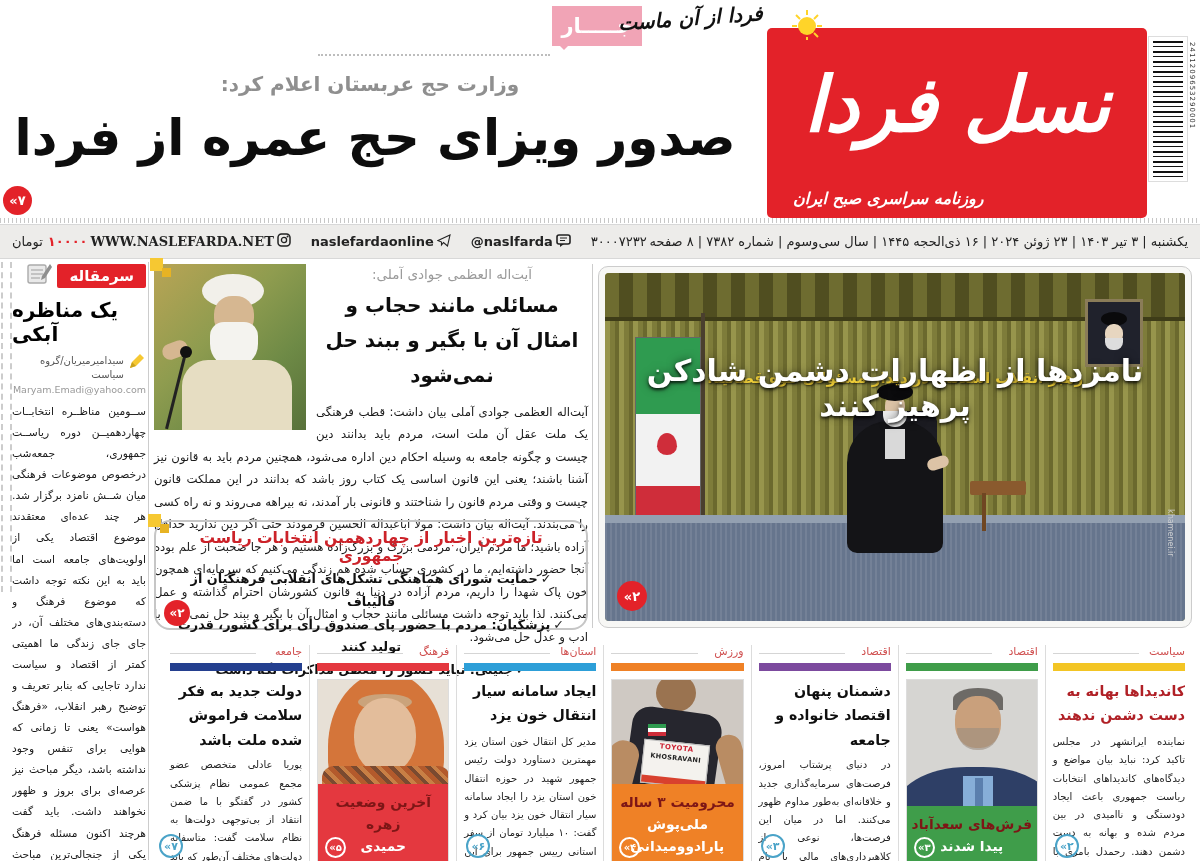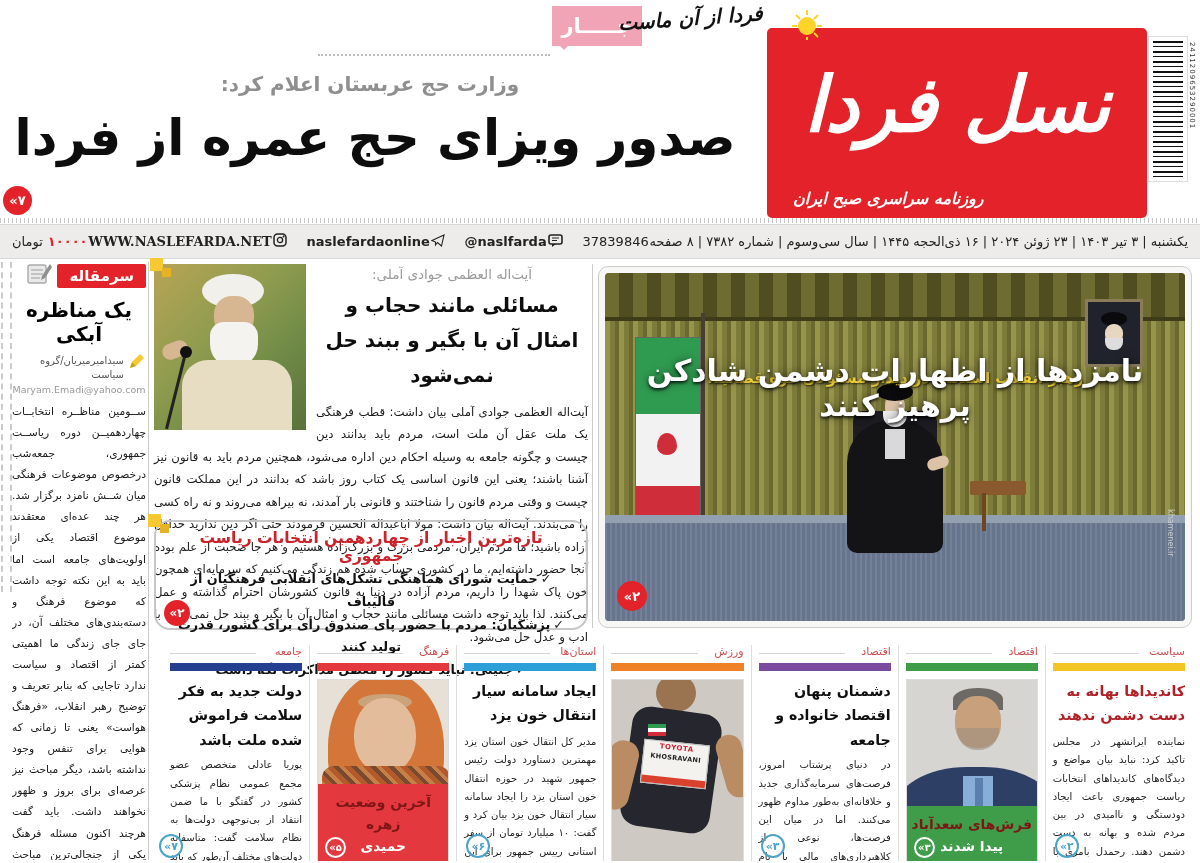--- a/index.html
+++ b/index.html
@@ -36,24 +36,24 @@
   .dl-ltr{direction:ltr;gap:20px;}
   .price-val{color:#e32229;font-weight:bold;}
   .site{font-family:"DejaVu Serif",serif;font-weight:bold;font-size:13px;direction:ltr;}
   .handle{font-weight:bold;direction:ltr;}
   
   .edge-deco{position:absolute;left:1px;top:262px;width:7px;height:330px;
     border-left:2px dashed #ccc;border-right:2px dashed #ccc;}
   .editorial{position:absolute;left:12px;top:262px;width:134px;height:598px;overflow:hidden;}
   .ed-header{display:flex;align-items:center;gap:5px;margin-bottom:8px;}
   .ed-label{background:#e32229;color:#fff;font-weight:bold;font-size:15px;padding:3px 12px;border-radius:2px;}
-  .ed-title{font-size:20px;font-weight:bold;text-align:center;margin:6px 0 8px;}
+  .ed-title{font-size:20px;font-weight:bold;text-align:left;margin:6px 0 8px;}
   .ed-byline{font-size:10px;color:#555;text-align:right;position:relative;padding-right:22px;line-height:1.4;}
   .pen{position:absolute;right:2px;top:0;width:16px;height:16px;}
-  .ed-email{font-size:9.5px;color:#999;text-align:center;direction:ltr;margin:2px 0 6px;}
+  .ed-email{font-size:9.5px;color:#999;text-align:right;direction:ltr;margin:2px 0 6px;}
   .ed-body{font-size:10.7px;text-align:justify;line-height:1.97;color:#1a1a1a;}
   .vsep{position:absolute;width:1px;background:#ccc;}
   
   .javadi{position:absolute;left:154px;top:264px;width:434px;height:250px;}
   .sq1{position:absolute;width:13px;height:13px;background:#f6c832;z-index:2;}
   .sq2{position:absolute;width:9px;height:9px;background:#e7b324;z-index:2;}
   .jv-photo{float:left;width:152px;height:166px;margin:0 10px 6px 0;position:relative;overflow:hidden;
     background:linear-gradient(135deg,#b9a455 0%,#8f9c4f 40%,#6e8a46 70%,#58713a 100%);}
   .jv-kicker{color:#9a9a9a;font-size:13.5px;text-align:center;margin:2px 0 6px;}
   .jv-title{font-size:20px;font-weight:bold;text-align:center;line-height:1.75;margin-bottom:8px;color:#0d0d0d;}
@@ -200,21 +200,21 @@
     <div class="dl-group">یکشنبه | ۳ تیر ۱۴۰۳ | ۲۳ ژوئن ۲۰۲۴ | ۱۶ ذی‌الحجه ۱۴۴۵ | سال سی‌وسوم | شماره ۷۳۸۲ | ۸ صفحه</div>
     <div class="dl-group dl-ltr">
       <span>
         <svg width="15" height="13" viewBox="0 0 15 13">
             <rect x="1" y="1" width="13" height="9" rx="2" fill="none" stroke="#222" stroke-width="1.6"></rect>
             <line x1="4" y1="4" x2="11" y2="4" stroke="#222" stroke-width="1"></line>
             <line x1="4" y1="6.5" x2="9" y2="6.5" stroke="#222" stroke-width="1"></line>
             <path d="M4 10 L4 13 L8 10 Z" fill="#222"></path>
           </svg>
       </span>
-      <span>37839846</span>
+      <span>۳۰۰۰۷۲۳۲</span>
     </div>
     <div class="dl-group dl-ltr">
       <span>
         <svg width="14" height="13" viewBox="0 0 14 13">
             <path d="M1 6.5 L13 1 L10.5 12 L6.5 8.5 L4.5 11 L4.5 8 Z" fill="none" stroke="#222" stroke-width="1.1"></path>
           </svg>
       </span>
       <span class="handle">@naslfarda</span>
     </div>
     <div class="dl-group dl-ltr">
@@ -381,20 +381,25 @@
         <div class="run-head"></div>
         <div class="run-torso"></div>
         <div class="run-arm"></div>
         <div class="run-arm2"></div>
         <div class="run-flag"></div>
         <div class="run-bib">
           <div class="bib1">TOYOTA</div>
           <div class="bib2">KHOSRAVANI</div>
           <div class="bibstrip"></div>
         </div>
+        <div class="bcap c-orange">
+          <div class="cap1">محرومیت ۳ ساله</div>
+          <div class="cap2">ملی‌پوش پارادوومیدانی</div>
+          <div class="circ wcircle">«۴</div>
+        </div>
       </div>
     </div>
 
     <div class="bcol">
       <div class="bcat"><span>استان‌ها</span><span class="rule"></span></div>
       <div class="bbar c-blue"></div>
       <div class="btitle">ایجاد سامانه سیار انتقال خون یزد</div>
       <div class="bbody">مدیر کل انتقال خون استان یزد مهمترین دستاورد دولت رئیس جمهور شهید در حوزه انتقال خون استان یزد را ایجاد سامانه سیار انتقال خون یزد بیان کرد و گفت: ۱۰ میلیارد تومان از سفر استانی رییس جمهور برای این سامانه تخصیص یافته بود. «محمدرضا آقایی» در نشست خبری...</div>
       <div class="circ bcircle">«۶</div>
     </div>

